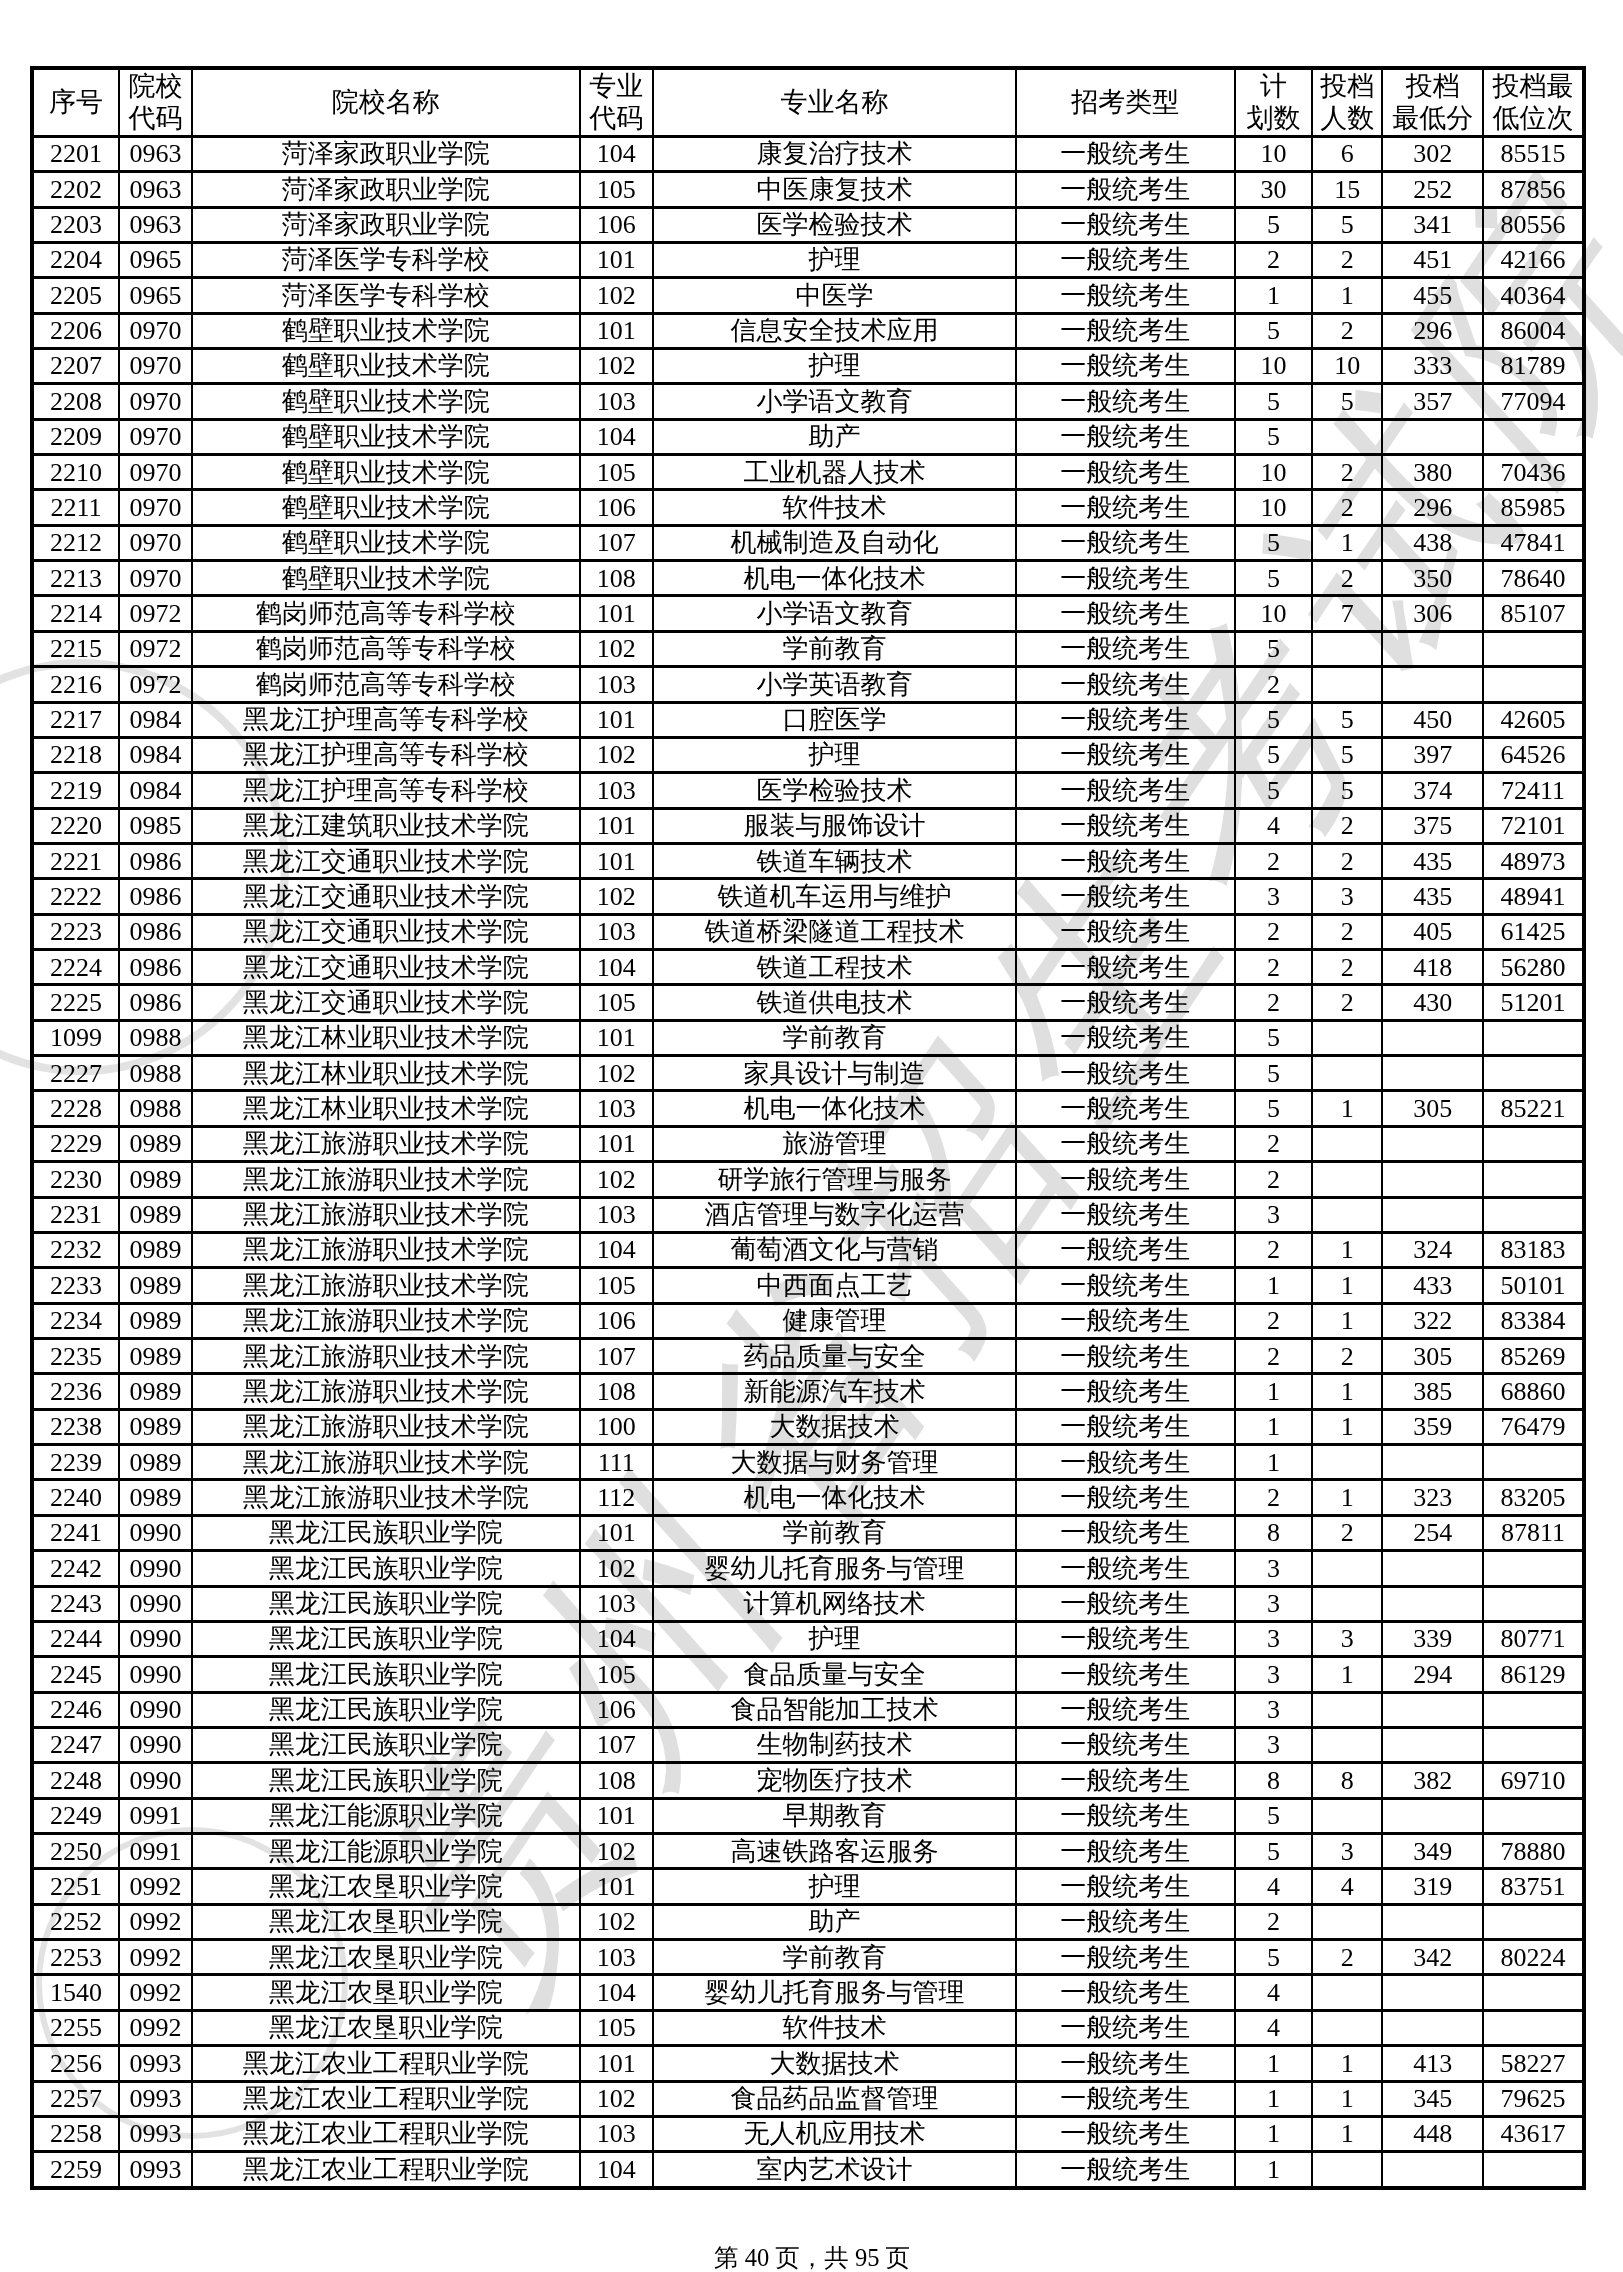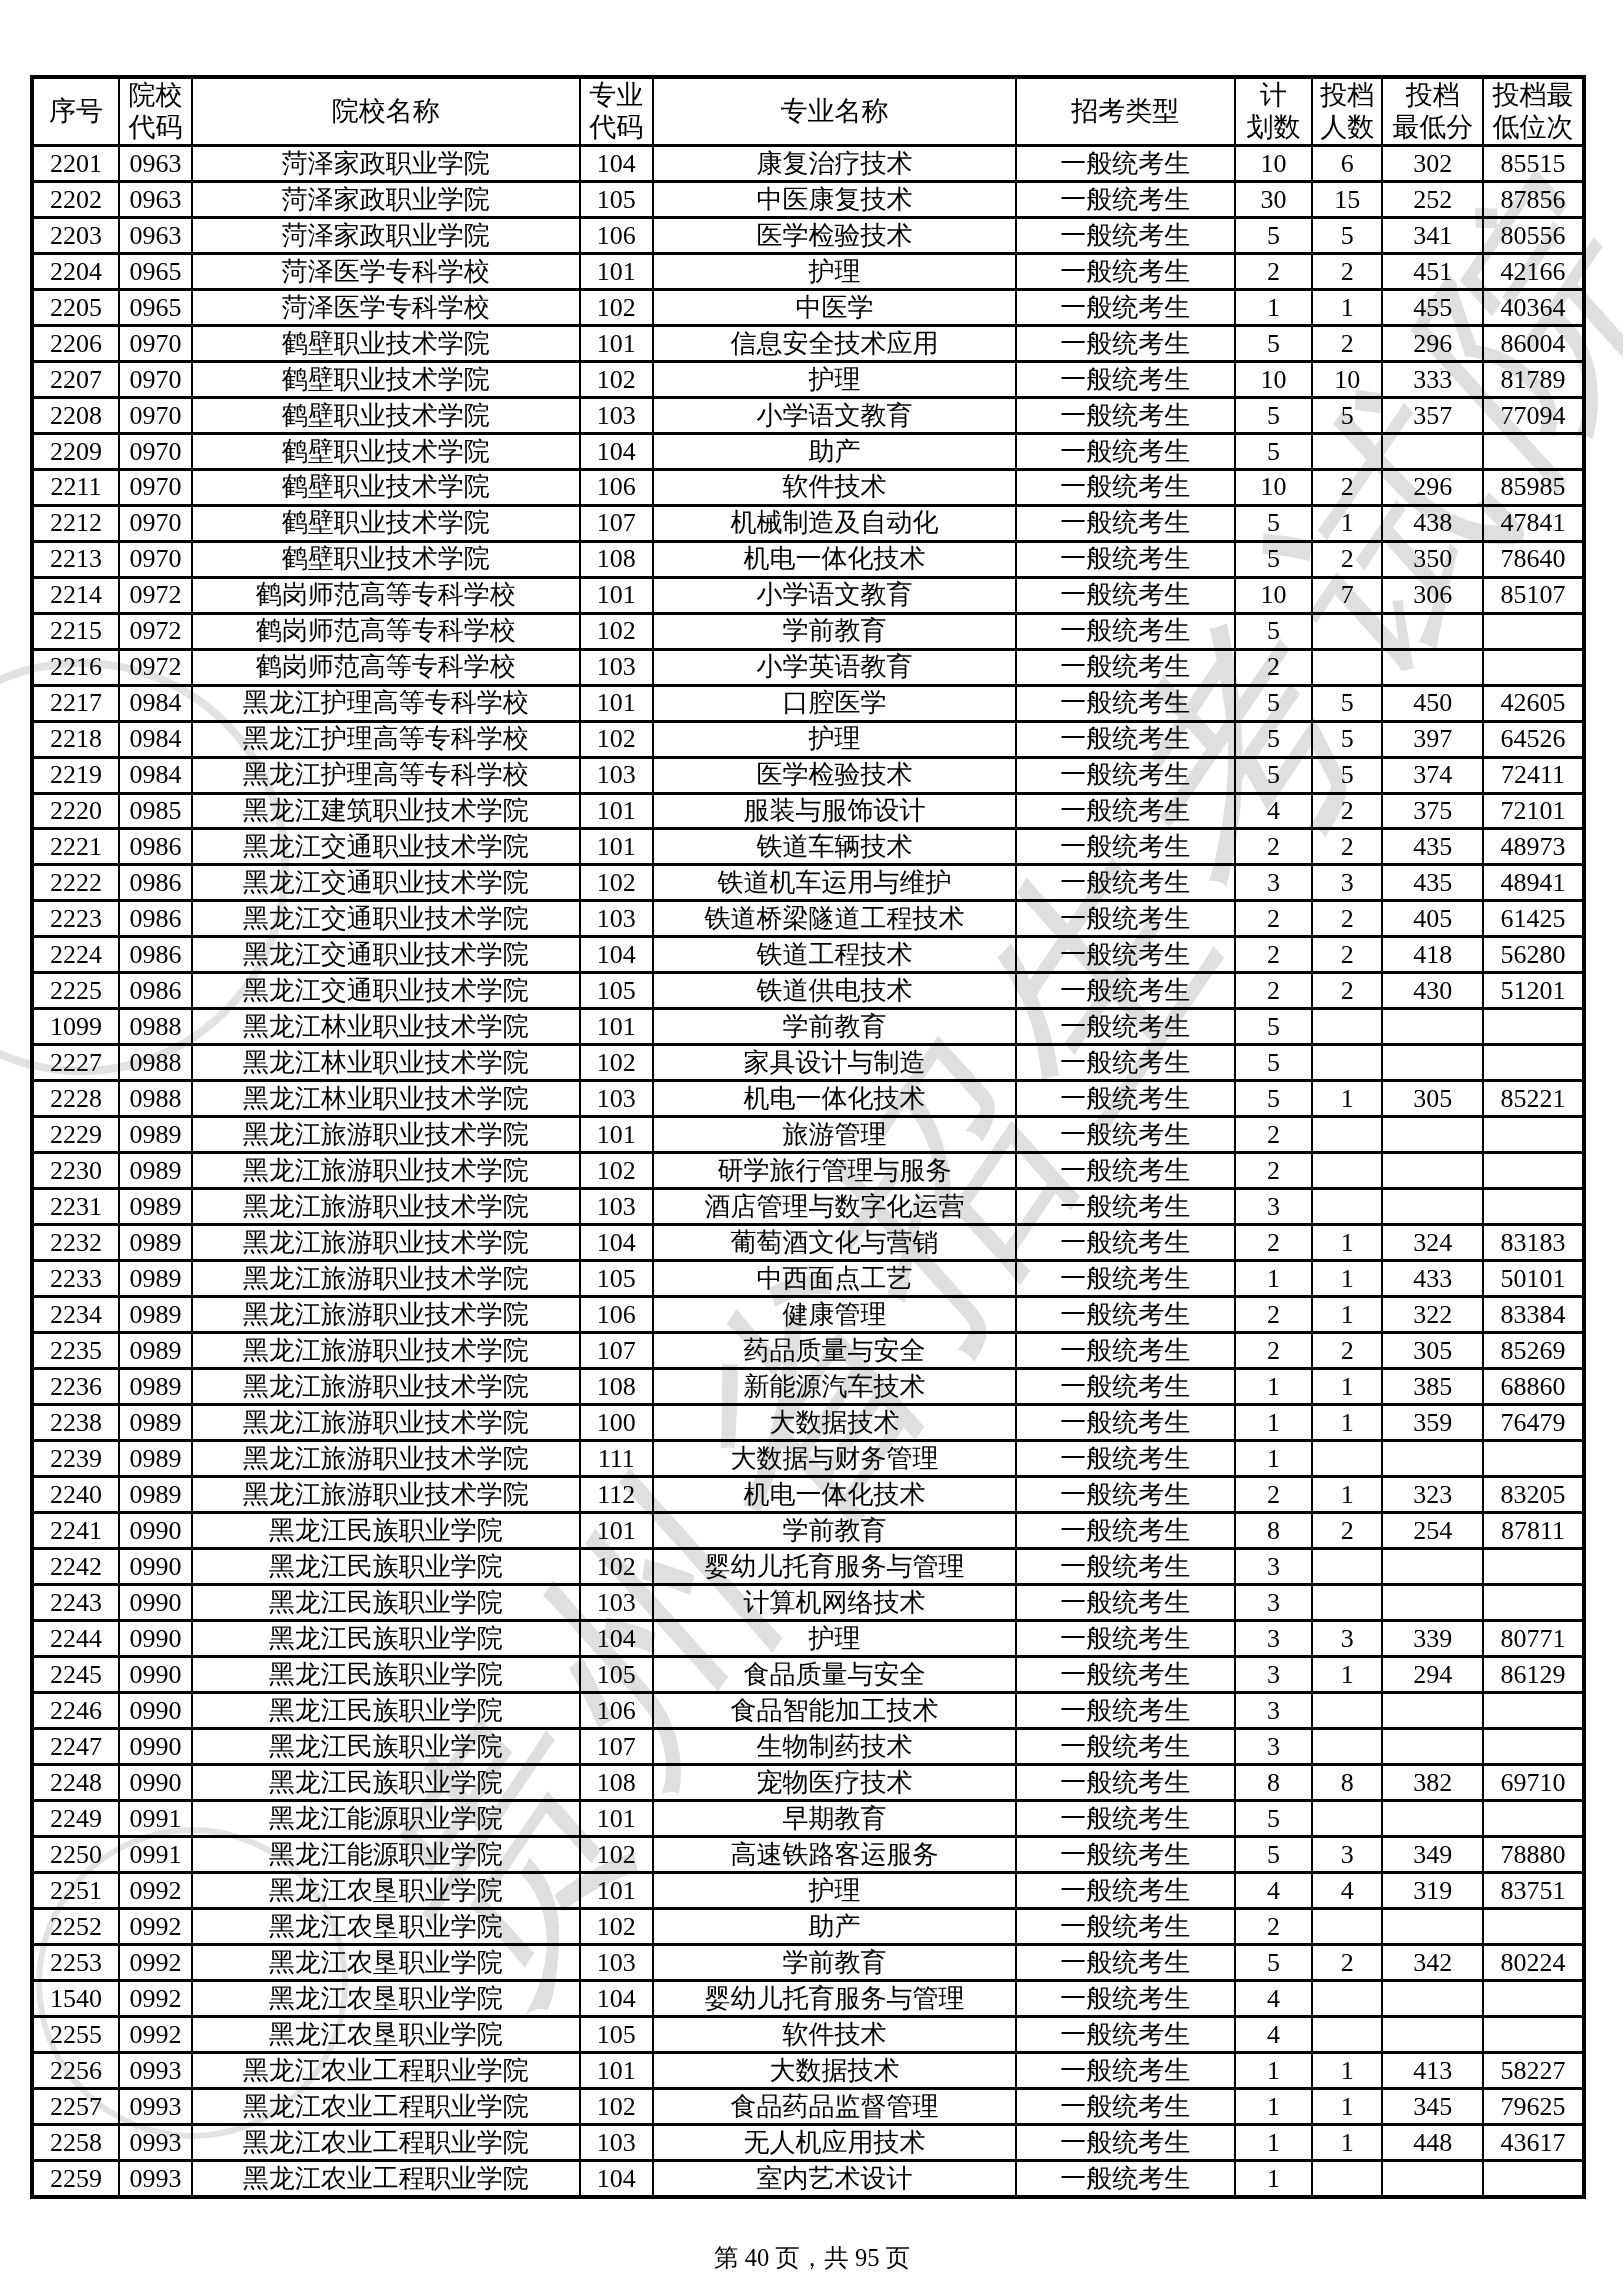--- a/index.html
+++ b/index.html
@@ -22,21 +22,21 @@
     text-align:center;
   }
   .wm-circle{
     border-radius:50%;
     border:8.2px solid #cfcfcf;opacity:.6;
   }
   .wm-circle.a{left:-127px;top:659px;width:400px;height:400px;}
   .wm-circle.b{left:36px;top:1827px;width:300px;height:300px;border-width:6.4px;}
   
   table.admissions{
-    position:absolute;left:30px;top:75px;
+    position:absolute;left:30px;top:66px;
     width:1556px;height:2124px;
     border-collapse:collapse;table-layout:fixed;
     background:transparent;
   }
   table.admissions{border:4.5px solid #000;}
   th,td{
     border-left:2.3px solid #000;border-right:2.3px solid #000;
     border-top:3.2px solid #000;border-bottom:3.2px solid #000;
     padding:0 1.8px;text-align:center;vertical-align:middle;
     overflow:hidden;
@@ -199,20 +199,32 @@
           <td>鹤壁职业技术学院</td>
           <td>104</td>
           <td>助产</td>
           <td>一般统考生</td>
           <td>5</td>
           <td></td>
           <td></td>
           <td></td>
         </tr>
         <tr>
+          <td>2210</td>
+          <td>0970</td>
+          <td>鹤壁职业技术学院</td>
+          <td>105</td>
+          <td>工业机器人技术</td>
+          <td>一般统考生</td>
+          <td>10</td>
+          <td>2</td>
+          <td>380</td>
+          <td>70436</td>
+        </tr>
+        <tr>
           <td>2211</td>
           <td>0970</td>
           <td>鹤壁职业技术学院</td>
           <td>106</td>
           <td>软件技术</td>
           <td>一般统考生</td>
           <td>10</td>
           <td>2</td>
           <td>296</td>
           <td>85985</td>

